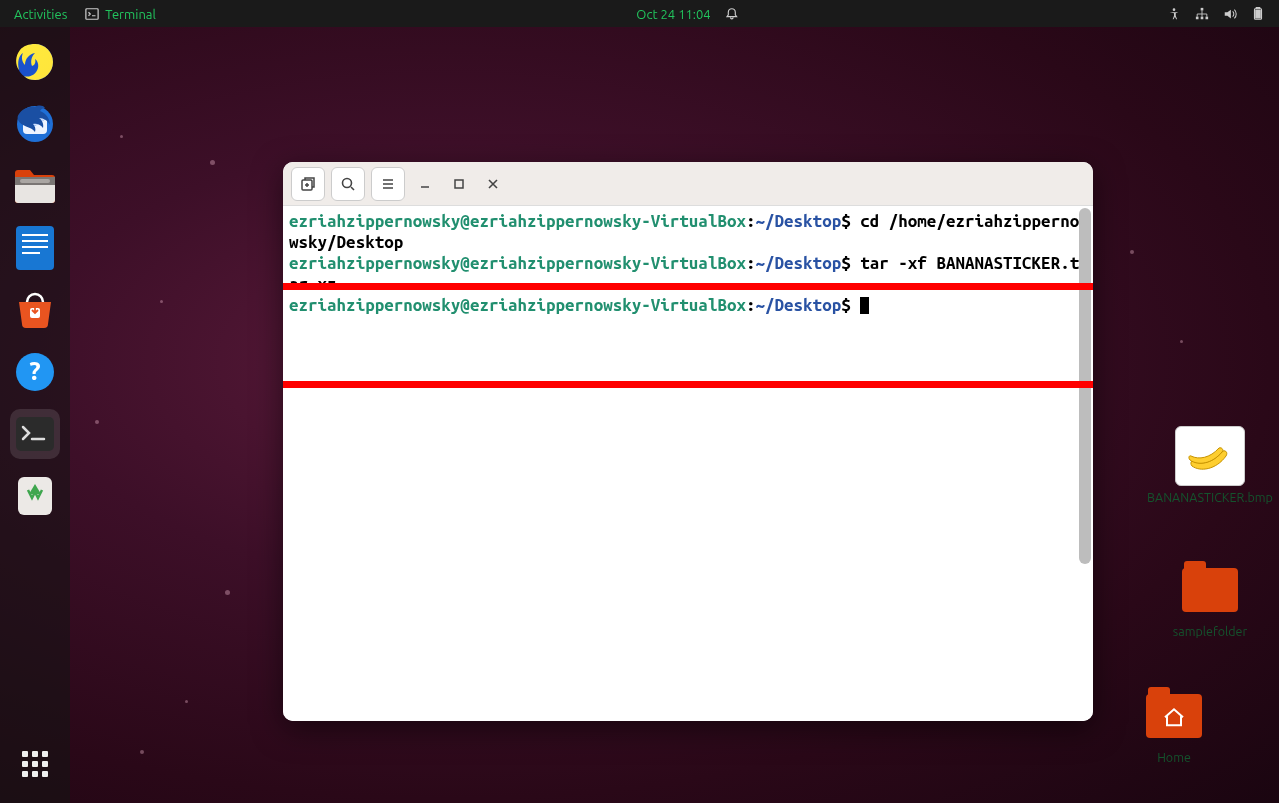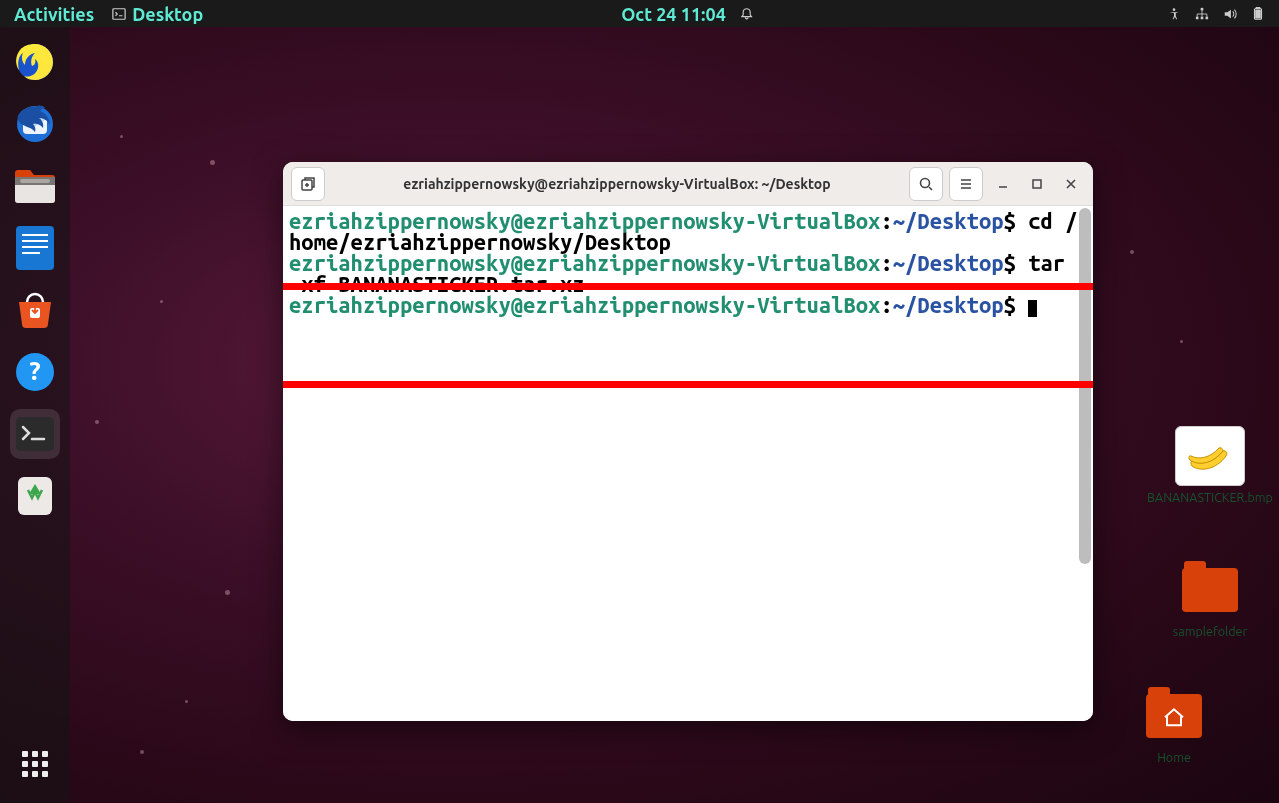--- a/index.html
+++ b/index.html
@@ -8,26 +8,25 @@
   height: 803px;
   font-family: Ubuntu, "Segoe UI", sans-serif;
   background: radial-gradient(ellipse at 35% 45%, #5a1a3a 0%, #3d0f28 35%, #2a0818 70%, #1a0510 100%);
   overflow: hidden;
   position: relative;
 }
 
 .topbar {
   height: 27px;
   background: #1a1a1a;
-  color: #5eead4;
+  color: #22c55e;
   display: flex;
   align-items: center;
-  font-size: 18px;
-  position: relative;
-  font-weight: bold;
+  font-size: 13px;
+  position: relative;
 }
 .topbar-left { display: flex; align-items: center; gap: 18px; padding-left: 14px; }
 .topbar-left .app { display: flex; align-items: center; gap: 6px; }
 .topbar-center { position: absolute; left: 50%; transform: translateX(-50%); display: flex; gap: 14px; align-items: center; margin-left: 48px; }
 .topbar-right { margin-left: auto; display: flex; gap: 14px; align-items: center; padding-right: 14px; }
 .topbar svg { width: 14px; height: 14px; }
 
 .dock {
   position: absolute;
   left: 0; top: 27px; bottom: 0;
@@ -78,21 +77,21 @@
   display: flex; align-items: center; justify-content: center;
   cursor: pointer;
 }
 .tb-btn.small { width: 28px; height: 28px; border: none; background: transparent; }
 .tb-btn svg { width: 16px; height: 16px; }
 .terminal-body {
   flex: 1;
   background: #fff;
   padding: 4px 6px;
   font-family: "Ubuntu Mono", "DejaVu Sans Mono", monospace;
-  font-size: 22px;
+  font-size: 17px;
   font-weight: bold;
   line-height: 21px;
   color: #000;
   position: relative;
   white-space: pre-wrap;
   word-break: break-all;
 }
 .prompt-user { color: #218f6f; }
 .prompt-path { color: #2952a3; }
 .cursor-block { display:inline-block; width: 9px; height: 17px; background:#000; vertical-align: text-bottom; }
@@ -152,21 +151,21 @@
 <div class="star" style="left:1180px;top:340px;width:3px;height:3px"></div>
 
 <div class="topbar">
   <div class="topbar-left">
     <span>Activities</span>
     <span class="app">
       <svg viewBox="0 0 16 16" fill="none" stroke="#ccc" stroke-width="1.4">
           <rect x="1" y="2" width="14" height="12" rx="1"></rect>
           <path d="M4 6l2 2-2 2M8 10h4"></path>
         </svg>
-      <span>Desktop</span>
+      <span>Terminal</span>
     </span>
   </div>
   <div class="topbar-center">
     <span>Oct 24  11:04</span>
     <svg viewBox="0 0 16 16" fill="none" stroke="#ccc" stroke-width="1.3">
         <path d="M8 2a4 4 0 0 0-4 4v3l-1.5 2h11L12 9V6a4 4 0 0 0-4-4zM6.5 12a1.5 1.5 0 0 0 3 0"></path>
       </svg>
   </div>
   <div class="topbar-right">
     <svg viewBox="0 0 16 16" fill="#ccc">
@@ -300,21 +299,20 @@
 </div>
 
 <div class="terminal-window">
   <div class="titlebar">
     <div class="tb-btn">
       <svg viewBox="0 0 16 16" fill="none" stroke="#444" stroke-width="1.5">
           <rect x="2" y="4" width="10" height="10" rx="1"></rect>
           <path d="M5 4V2h9v9h-2M7 7v4M5 9h4"></path>
         </svg>
     </div>
-    <div class="title">ezriahzippernowsky@ezriahzippernowsky-VirtualBox: ~/Desktop</div>
     <div class="tb-btn">
       <svg viewBox="0 0 16 16" fill="none" stroke="#444" stroke-width="1.6">
           <circle cx="7" cy="7" r="4.5"></circle>
           <path d="M11 11l3 3"></path>
         </svg>
     </div>
     <div class="tb-btn">
       <svg viewBox="0 0 16 16" stroke="#444" stroke-width="1.6">
           <path d="M3 4h10M3 8h10M3 12h10"></path>
         </svg>

